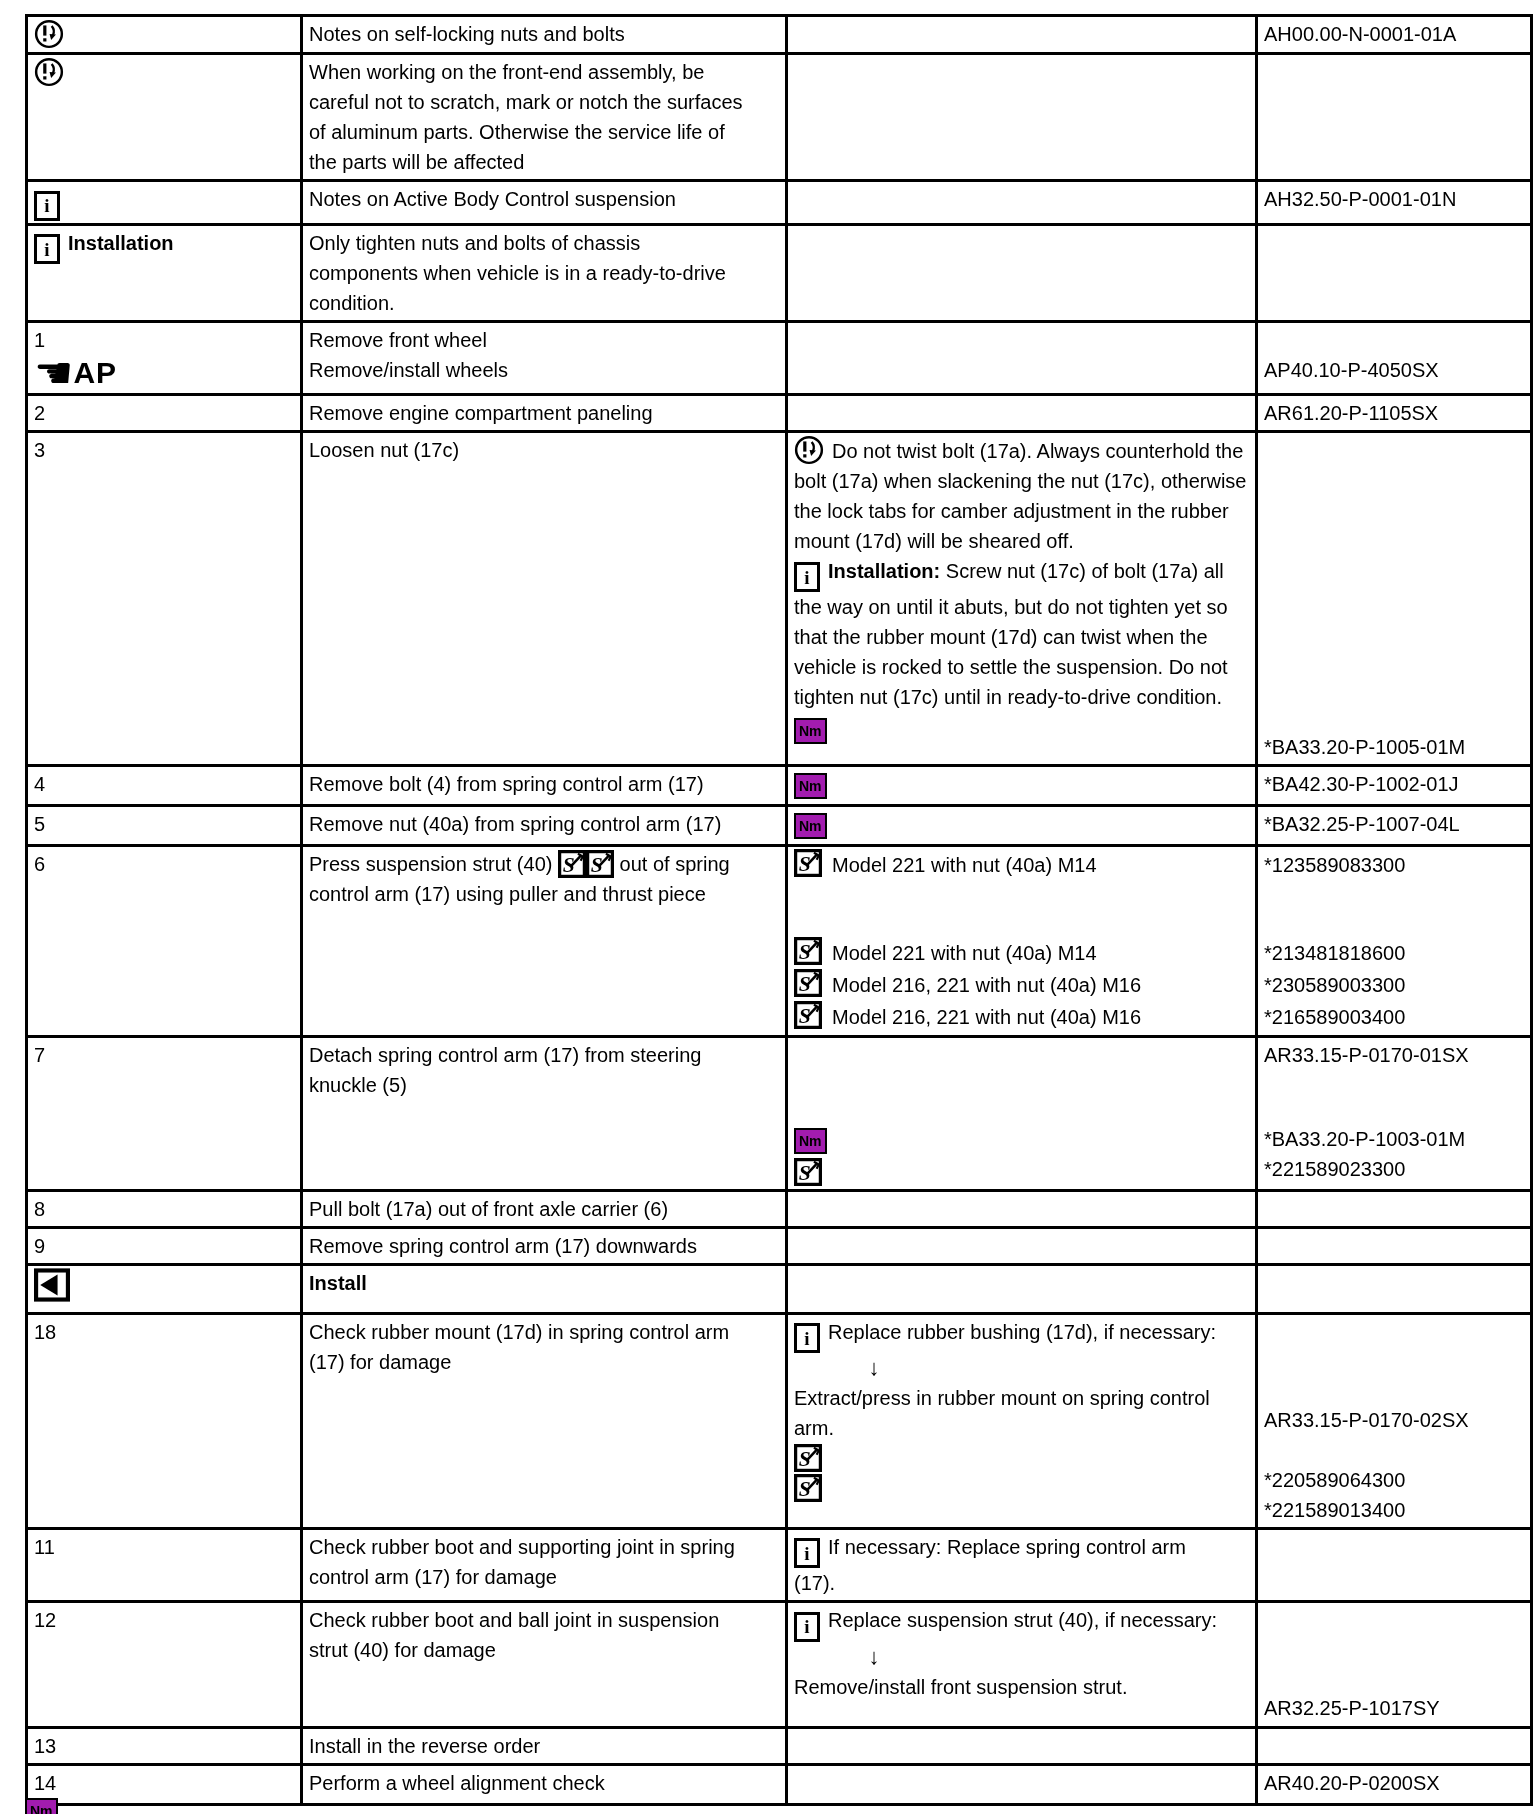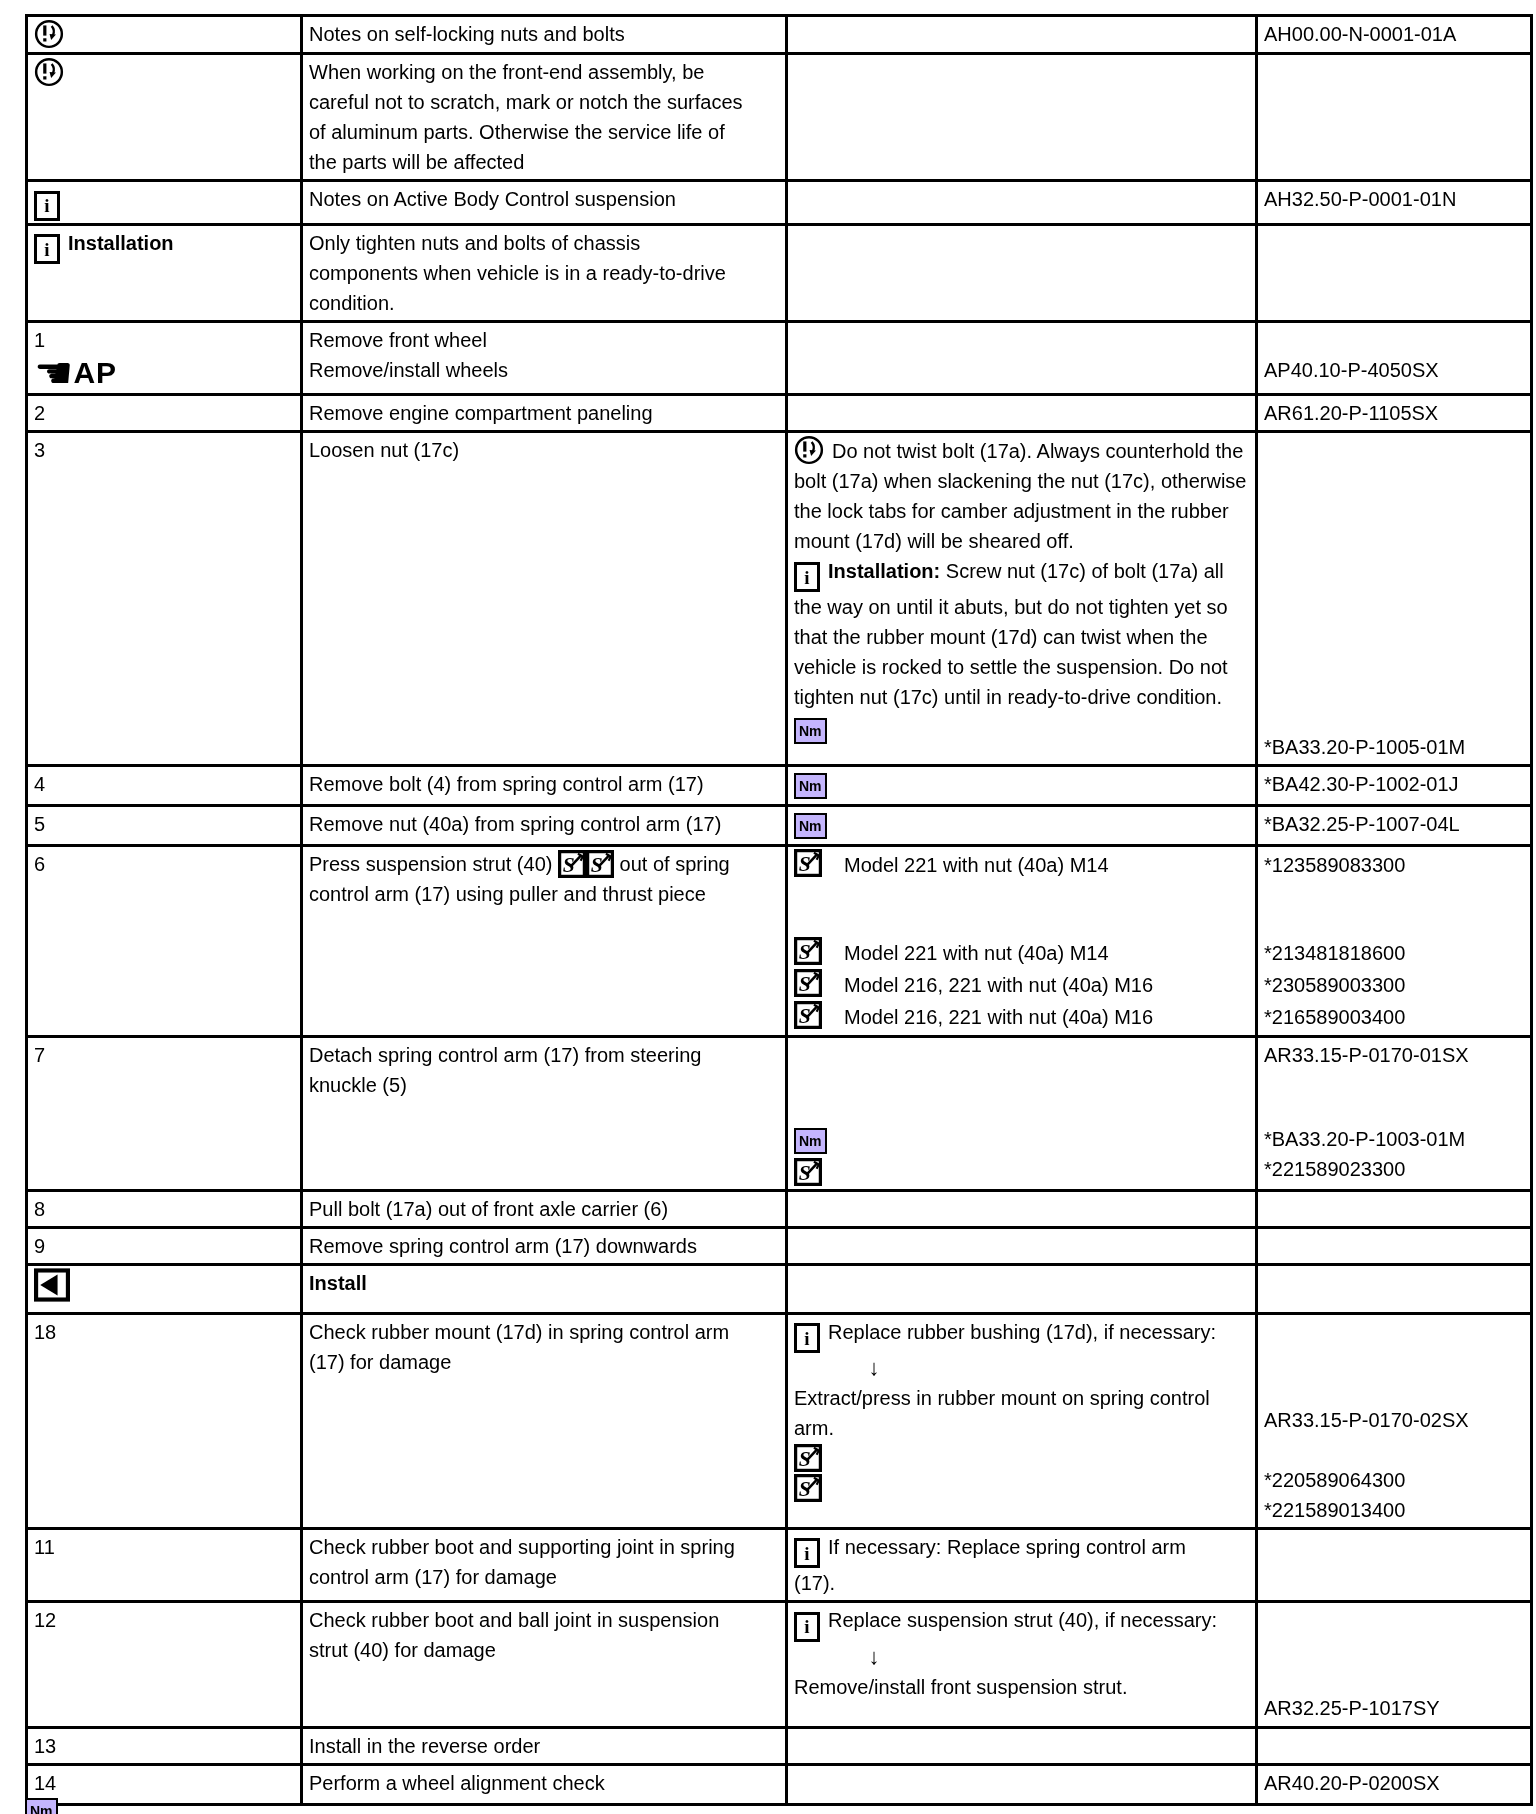--- a/index.html
+++ b/index.html
@@ -25,30 +25,30 @@
   
   .ic-info{
     display:inline-flex;align-items:center;justify-content:center;
     width:20px;height:24px;border:3px solid #000;
     font-family:"Liberation Serif",serif;font-size:19px;font-weight:bold;line-height:1;
     vertical-align:-6px;margin-right:8px;background:#fff;
   }
   .ic-nm{
     display:inline-block;border:2px solid #000;
     font-family:"Liberation Sans",sans-serif;font-size:14px;font-weight:bold;line-height:1;
-    padding:4px 3px;background:#c4b5fd;
+    padding:4px 3px;background:#a21caf;
   }
   svg.ic-big{width:36px;height:36px;display:inline-block}
   svg.ic-att{width:30px;height:30px;display:inline-block;vertical-align:-7px;margin-right:8px}
   svg.ic-tool{width:28px;height:28px;display:inline-block;vertical-align:-7px}
   svg.ic-tri{width:36px;height:34px;display:inline-block}
   .hicons{display:flex;gap:10px;padding-top:2px}
   .hand{font-family:"DejaVu Sans",sans-serif;font-size:44px;line-height:36px;vertical-align:middle}
   .ap{font-size:30px;font-weight:bold;letter-spacing:1px;vertical-align:middle}
-  .tl{display:flex;gap:22px;align-items:flex-start;line-height:32px}
+  .tl{display:flex;gap:10px;align-items:flex-start;line-height:32px}
   .sp56{margin-top:56px}
   .arrow-line{width:160px;text-align:center;font-size:22px;line-height:30px}
   .nm-partial{position:absolute;left:25px;top:1798px}
 </style>
 </head>
 <body>
 
 <svg width="0" height="0" style="position:absolute" aria-hidden="true">
   <defs>
     <symbol id="sym-expand" viewBox="0 0 26 26">

